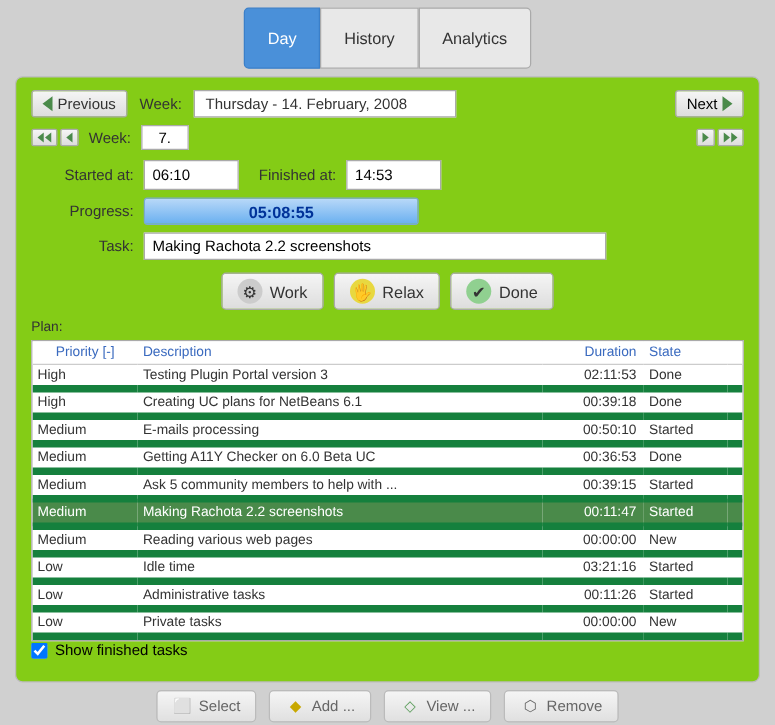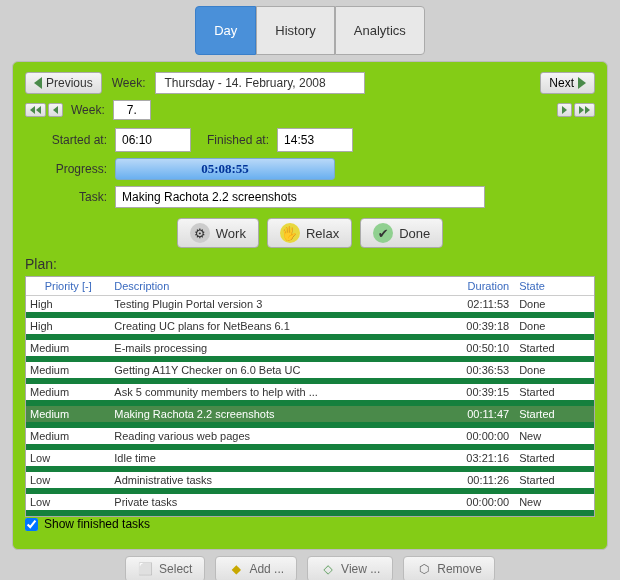--- a/index.html
+++ b/index.html
@@ -154,21 +154,20 @@
       display: flex;
       align-items: center;
       justify-content: center;
       position: relative;
     }
     .progress-text {
       font-size: 13px;
       font-weight: bold;
       color: #003399;
       z-index: 1;
-      font-family: Liberation Serif, serif;
     }
     .task-input {
       border: 1px solid #aaa;
       background: white;
       padding: 3px 6px;
       font-size: 12px;
       width: 370px;
     }
     .action-btns {
       display: flex;
@@ -190,21 +189,21 @@
     }
     .btn-icon {
       width: 20px;
       height: 20px;
       border-radius: 50%;
       display: inline-flex;
       align-items: center;
       justify-content: center;
       font-size: 13px;
     }
-    .plan-label { font-size: 14px; margin-bottom: 4px; color: #333; }
+    .plan-label { font-size: 11px; margin-bottom: 4px; color: #333; }
     .table-wrap {
       border: 1px solid #aaa;
       background: white;
       overflow: hidden;
     }
     table {
       width: 100%;
       border-collapse: collapse;
       font-size: 11px;
     }

